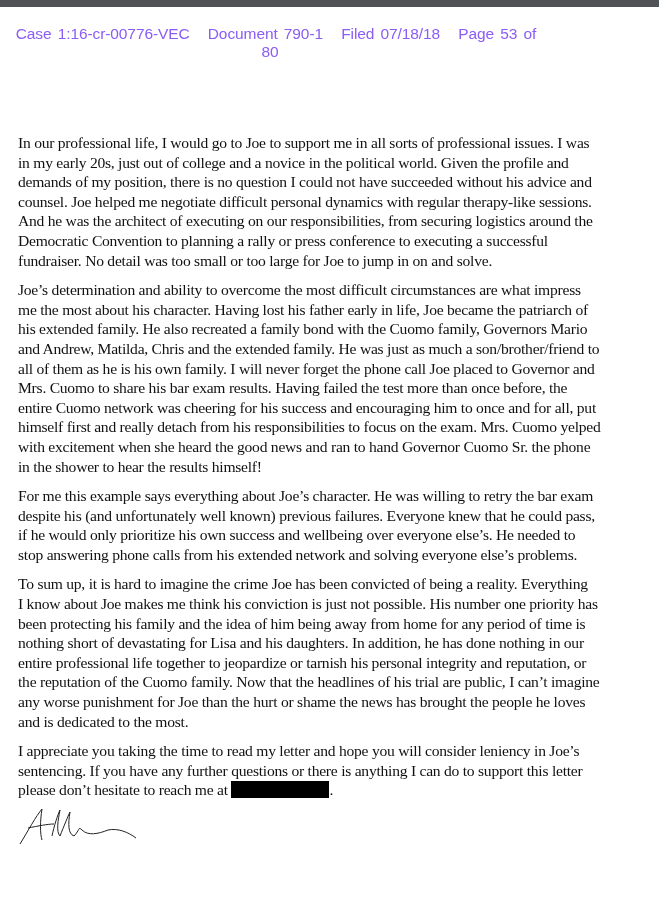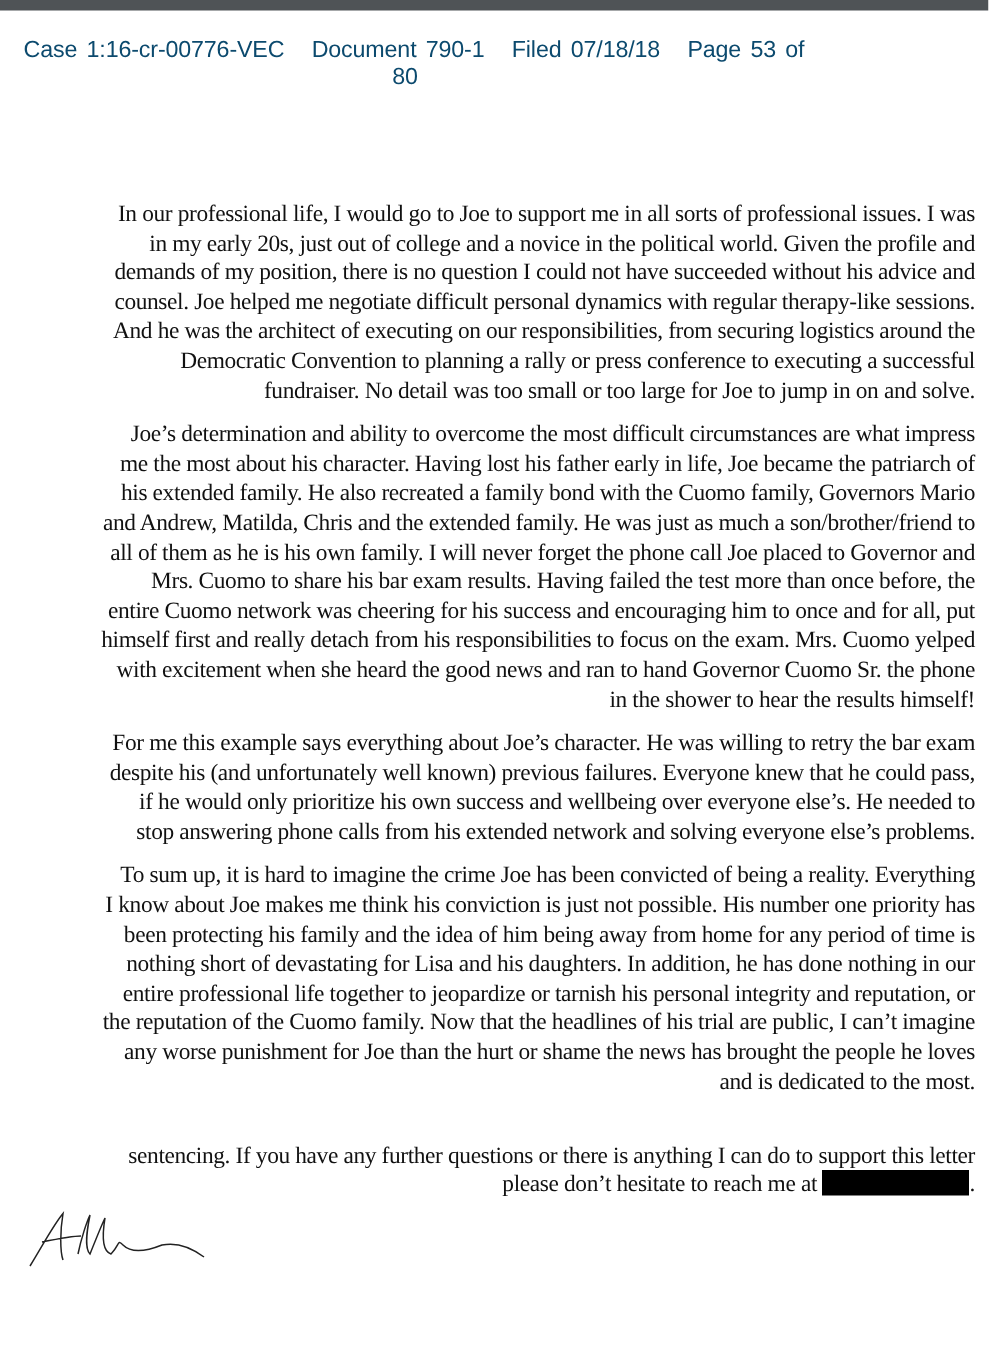--- a/index.html
+++ b/index.html
@@ -5,29 +5,29 @@
   html, body { margin: 0; padding: 0; }
   body {
     width: 659px; height: 909px; overflow: hidden;
     background: #ffffff; position: relative;
     font-family: "Liberation Serif", serif;
     color: #111;
   }
   .topbar { position: absolute; left: 0; top: 0; width: 659px; height: 7px; background: #4f5356; }
   .header {
     position: absolute; top: 25px; left: 0; width: 546px; text-align: center;
-    font-family: "Liberation Sans", sans-serif; font-size: 15.5px; color: #0c4a6e;
+    font-family: "Liberation Sans", sans-serif; font-size: 15.5px; color: #8b5cf6;
     word-spacing: 2px; letter-spacing: -0.1px;
   }
   .header span { margin: 0 6px; }
   .body {
     position: absolute; left: 18px; top: 133px; width: 632px;
     font-size: 15.6px; line-height: 19.6px; letter-spacing: -0.25px;
   }
-  .body p { margin: 0 0 10px 0; white-space: nowrap; text-align: right; }
+  .body p { margin: 0 0 10px 0; white-space: nowrap; }
   .u { }
   .redact { display: inline-block; width: 98px; height: 17px; background: #000; vertical-align: -3px; }
   .sig { display: block; height: 40px; margin-top: -4px; }
 </style>
 </head>
 <body>
 
 <div class="topbar"></div>
 
 <div class="header">
@@ -44,18 +44,18 @@
   <p>
     <span>Joe’s determination and ability to overcome the most difficult circumstances are what impress</span><br><span>me the most about his character. Having lost his father early in life, Joe became the patriarch of</span><br><span>his extended family. He also recreated a family bond with the Cuomo family, Governors Mario</span><br><span>and Andrew, Matilda, Chris and the extended family. He was just as much a son/brother/friend to</span><br><span>all of them as he is his own family.  I will never forget the phone call Joe placed to Governor and</span><br><span>Mrs. Cuomo to share his bar exam results. Having failed the test more than once before, the</span><br><span>entire Cuomo network was cheering for his success and encouraging him to once and for all, put</span><br><span>himself first and really detach from his responsibilities to focus on the exam. Mrs. Cuomo yelped</span><br><span>with excitement when she heard the good news and ran to hand Governor Cuomo Sr. the phone</span><br><span>in the </span><span class="u">shower</span><span> to hear the results himself!</span>
   </p>
   <p>
     <span>For me this example says everything about Joe’s character. He was willing to retry the bar exam</span><br><span>despite his (and unfortunately well known) previous failures. Everyone knew that he could pass,</span><br><span>if he would only prioritize his own success and wellbeing over everyone else’s. He needed to</span><br><span>stop answering phone calls from his extended network and solving everyone else’s problems.</span>
   </p>
   <p>
     <span>To sum up, it is hard to imagine the crime Joe has been convicted of being a reality.  Everything</span><br><span>I know about Joe makes me think his conviction is just not possible. His number one priority has</span><br><span>been protecting his family and the idea of him being away from home for any period of time is</span><br><span>nothing short of devastating for Lisa and his daughters. In addition, he has done nothing in our</span><br><span>entire professional life together to jeopardize or tarnish his personal integrity and reputation, or</span><br><span>the reputation of the Cuomo family. Now that the headlines of his trial are public, I can’t imagine</span><br><span>any worse punishment for Joe than the hurt or shame the news has brought the people he loves</span><br><span>and is dedicated to the most.</span>
   </p>
   <p>
-    <br><span>sentencing. If you have any further questions or there is anything I can do to support this letter</span><br><span>please don’t hesitate to reach me at </span><span class="redact"></span><span>.</span>
+    <span>I appreciate you taking the time to read my letter and hope you will consider leniency in Joe’s</span><br><span>sentencing. If you have any further questions or there is anything I can do to support this letter</span><br><span>please don’t hesitate to reach me at </span><span class="redact"></span><span>.</span>
   </p>
   <svg class="sig" width="130" height="40" viewBox="0 0 130 40">
     <path d="M2 38 C10 25 18 10 24 3 C22 15 22 28 24 34 M10 22 C20 20 30 18 36 18 M34 30 C36 20 40 8 42 4 C40 14 38 26 42 30 C46 20 50 10 52 6 C50 18 50 28 56 30 C62 24 60 20 64 24 C70 30 80 28 90 24 C100 22 110 26 118 32" fill="none" stroke="#222" stroke-width="1"></path>
   </svg>
 </div>
 
 </body></html>

